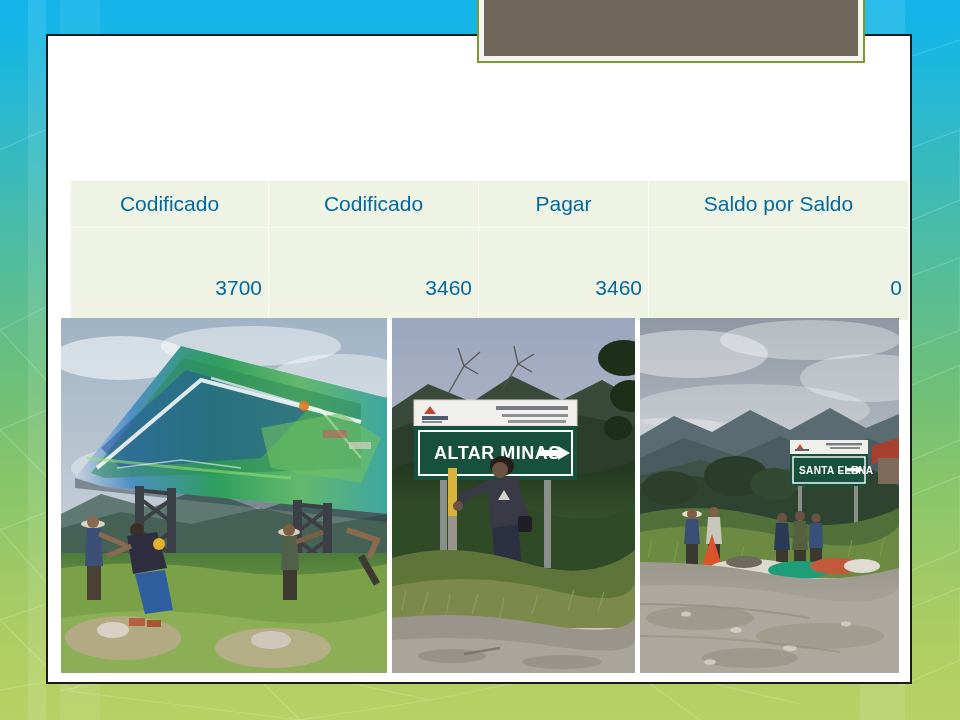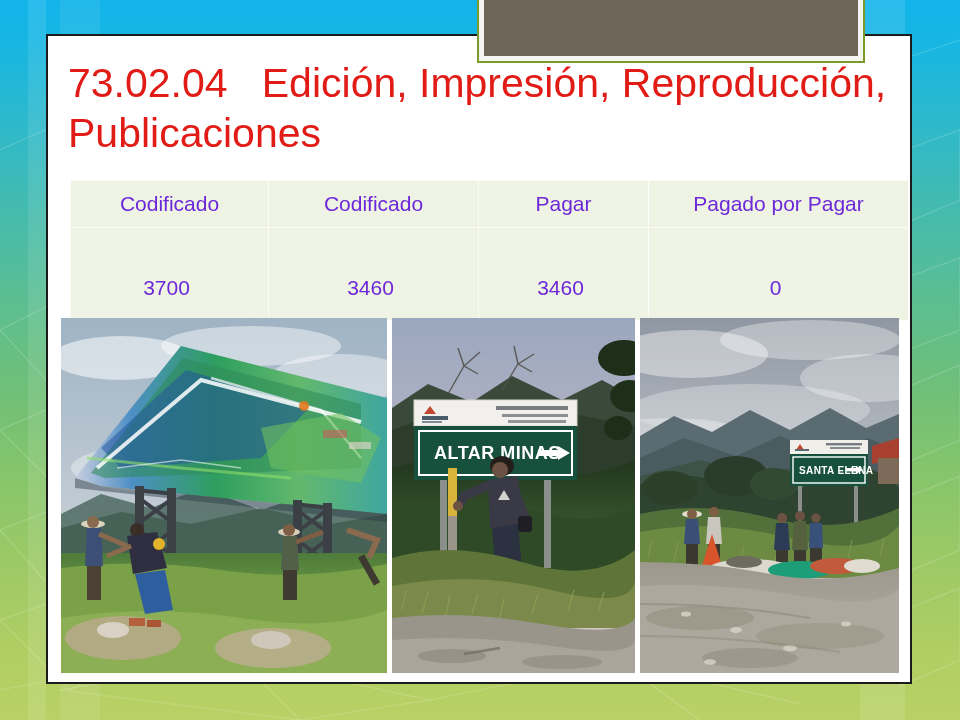--- a/index.html
+++ b/index.html
@@ -118,32 +118,32 @@
   }
   table {
     border-collapse: collapse;
     width: 100%;
     background: #EFF3E3;
     table-layout: fixed;
   }
   th, td {
     border: 1px solid #FBFCF7;
     font-weight: normal;
-    color: #6d28d9;
+    color: #0369a1;
     font-size: 21px;
     padding: 0;
   }
   thead th {
     height: 46px;
     text-align: center;
     vertical-align: middle;
   }
   tbody td {
     height: 72px;
-    text-align: center;
+    text-align: right;
     vertical-align: bottom;
     padding: 0 6px 20px 0;
   }
   col.c0 { width: 198px; }
   col.c1 { width: 210px; }
   col.c2 { width: 170px; }
   col.c3 { width: 260px; }
 
   
   #photos {
@@ -189,40 +189,39 @@
       <path d="M60,690 L240,660 L430,700 L300,720 Z"></path>
       <path d="M430,700 L620,662 L800,704"></path>
       <path d="M0,690 L120,668"></path>
       <path d="M620,662 L700,720"></path>
       <path d="M240,660 L300,720"></path>
     </g>
   </svg>
 
   <div id="panel"></div>
 
-  <div id="title">73.02.04   Edición, Impresión, Reproducción, Publicaciones</div>
 
   <div id="grey-box">
     <div class="inner"></div>
   </div>
 
   <div id="table-wrap">
     <table>
       <colgroup>
         <col class="c0">
           <col class="c1">
           <col class="c2">
           <col class="c3">
       </colgroup>
       <thead>
         <tr>
           <th>Codificado</th>
           <th>Codificado</th>
           <th>Pagar</th>
-          <th>Pagado por Pagar</th>
+          <th>Saldo por Saldo</th>
         </tr>
       </thead>
       <tbody>
         <tr>
           <td>3700</td>
           <td>3460</td>
           <td>3460</td>
           <td>0</td>
         </tr>
       </tbody>

